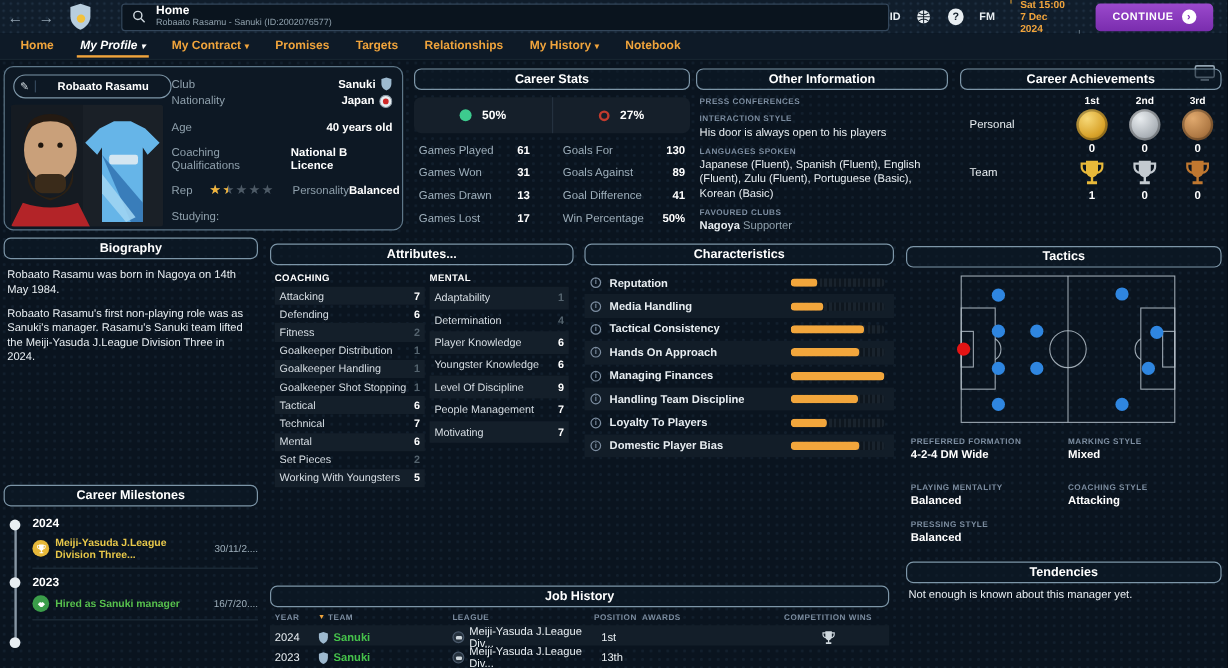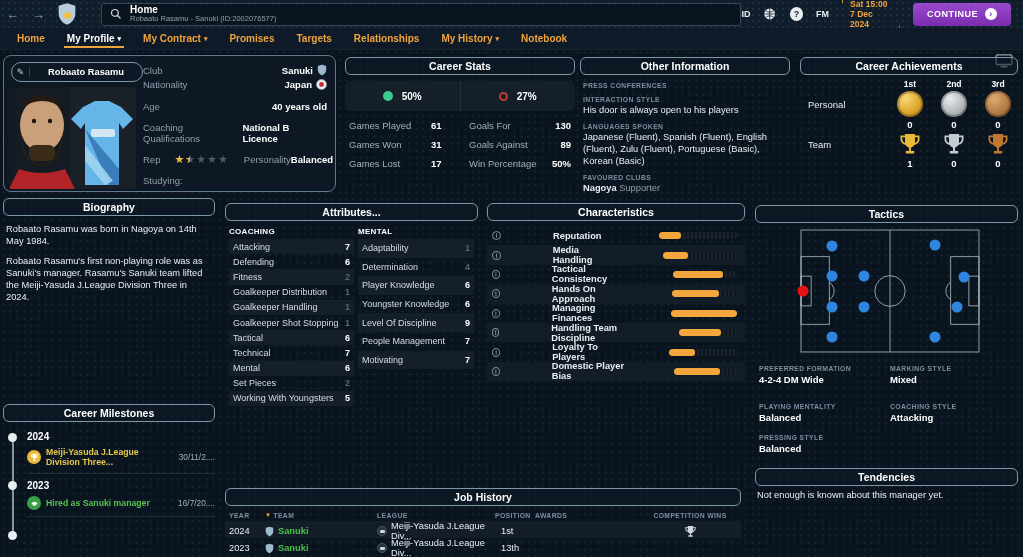--- a/index.html
+++ b/index.html
@@ -36,21 +36,21 @@
     background:linear-gradient(#9a49cc,#7a2dae);display:flex;align-items:center;gap:7px;
     font-size:9px;font-weight:bold;color:#fff;letter-spacing:.5px;justify-content:flex-end;}
   .continue .arr{width:12px;height:12px;border-radius:50%;background:#fff;color:#8334b8;
     font-size:9px;font-weight:bold;display:flex;align-items:center;justify-content:center;}
   
   .tabbar{position:absolute;left:0;top:28px;width:1023px;height:22px;background:#0e1a27;
     display:flex;align-items:stretch;padding-left:6px;border-bottom:1px solid #16242f;}
   .tab{position:relative;display:flex;align-items:center;gap:3px;padding:0 11px;
     font-size:10px;font-weight:bold;color:#f0a43c;cursor:pointer;}
   .tab .caret{font-size:7px;}
-  .tab.active{color:#fff;}
+  .tab.active{color:#fff;font-style:italic;}
   .tab.active::after{content:"";position:absolute;left:8px;right:8px;bottom:1px;height:2px;background:#f0a43c;}
   .monitor{position:absolute;right:10px;top:54px;cursor:pointer;}
   
   .hdr{border:1px solid #7d96a8;border-radius:6px;text-align:center;font-weight:bold;
     font-size:10.5px;color:#fff;padding:2px 0;background:rgba(13,26,38,.55);cursor:pointer;}
   .tinycap{font-size:6.8px;font-weight:bold;letter-spacing:.4px;color:#7c8da0;}
   .panel{position:absolute;}
   
   .profile{left:3px;top:55px;width:333px;height:137px;border:1px solid #5e7789;border-radius:8px;
     background:#0d1824;}
@@ -128,21 +128,21 @@
   .attrcol.c1{left:4px;width:125px;}
   .attrcol.c2{left:133px;width:116px;}
   .attrcol .ch{font-size:8px;font-weight:bold;color:#fff;letter-spacing:.3px;margin-bottom:3px;}
   .arow{display:flex;align-items:center;justify-content:space-between;padding:0 4px;font-size:9px;color:#d7dee4;}
   .c1 .arow{height:15.2px;} .c2 .arow{height:18.6px;}
   .arow:nth-child(even){background:#141f2a;}
   .arow .av{font-weight:bold;color:#fff;}
   .arow .av.dim{color:#55646f;}
   
   .chars{left:487px;top:203px;width:258px;height:186px;}
-  .crow{display:flex;align-items:center;height:19.4px;padding:0 8px 0 5px;gap:45px;}
+  .crow{display:flex;align-items:center;height:19.4px;padding:0 8px 0 5px;}
   .crow:nth-child(even){background:#121d28;}
   .info-i{width:9px;height:9px;border-radius:50%;border:1px solid #7c8da0;color:#7c8da0;
     font-size:6.5px;font-weight:bold;display:flex;align-items:center;justify-content:center;
     margin-right:7px;cursor:pointer;}
   .crow .cl{font-size:9.3px;font-weight:bold;color:#e8eef2;}
   .track{margin-left:auto;width:78px;height:7px;border-radius:3px;overflow:hidden;
     background:repeating-linear-gradient(90deg,#19232d 0 2px,#0e161e 2px 4px);}
   .fill{height:100%;border-radius:3px;background:#f2a63c;}
   
   .tact{left:755px;top:205px;width:263px;height:258px;}
@@ -357,20 +357,26 @@
         <span class="sl">Games Played</span>
           <span class="sv">61</span>
         <span class="sl2">Goals For</span>
           <span class="sv2">130</span>
       </div>
       <div class="statrow">
         <span class="sl">Games Won</span>
           <span class="sv">31</span>
         <span class="sl2">Goals Against</span>
           <span class="sv2">89</span>
+      </div>
+      <div class="statrow">
+        <span class="sl">Games Drawn</span>
+          <span class="sv">13</span>
+        <span class="sl2">Goal Difference</span>
+          <span class="sv2">41</span>
       </div>
       <div class="statrow">
         <span class="sl">Games Lost</span>
           <span class="sv">17</span>
         <span class="sl2">Win Percentage</span>
           <span class="sv2">50%</span>
       </div>
     </div>
   </div>
 

